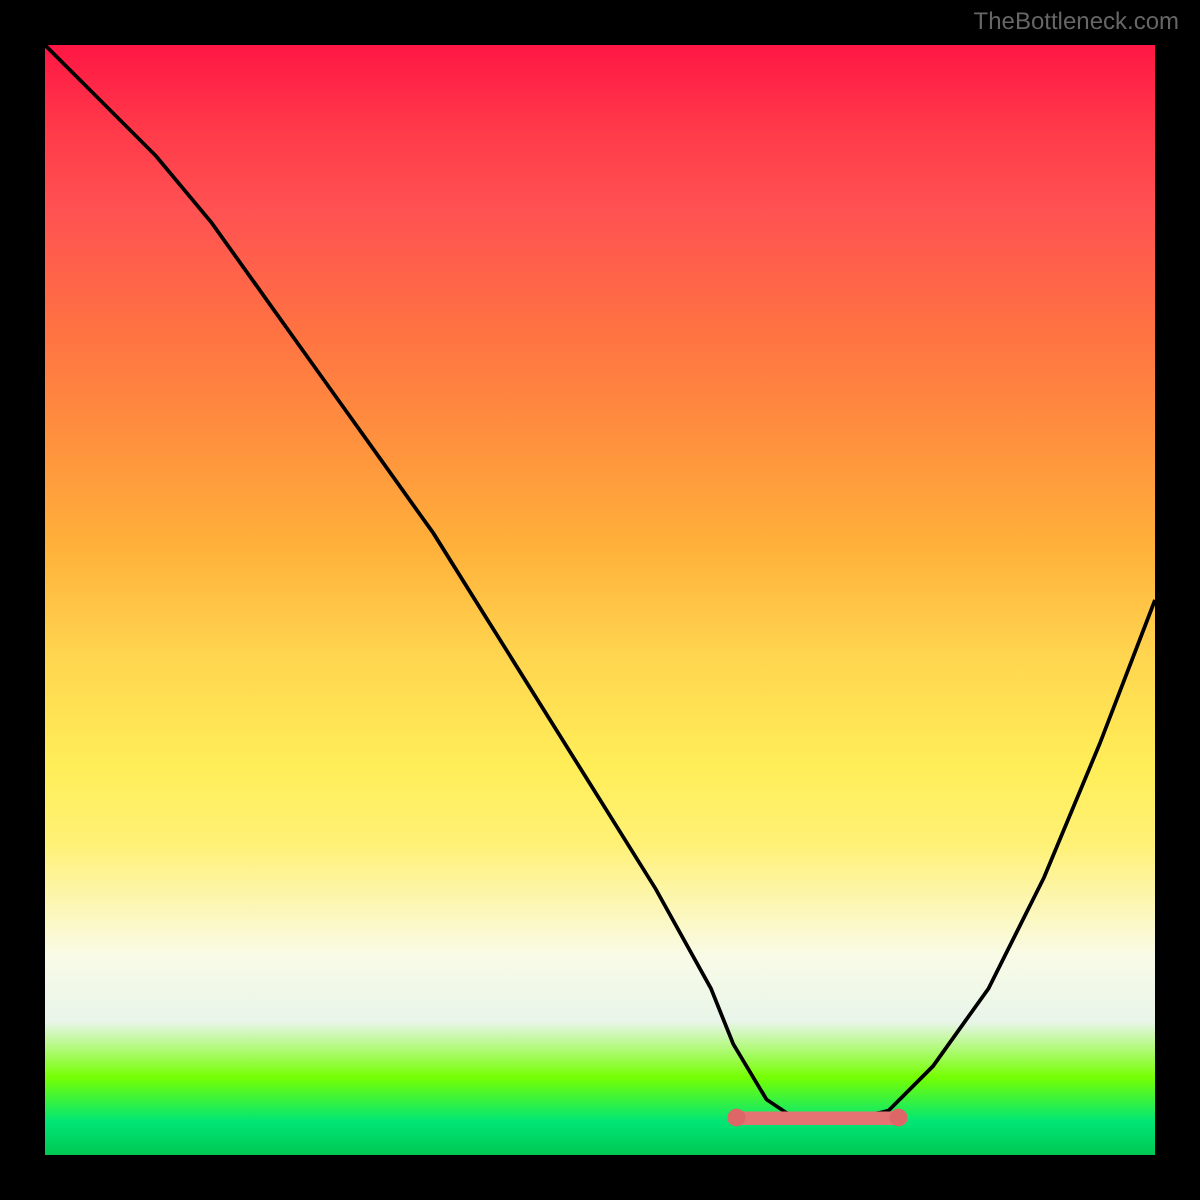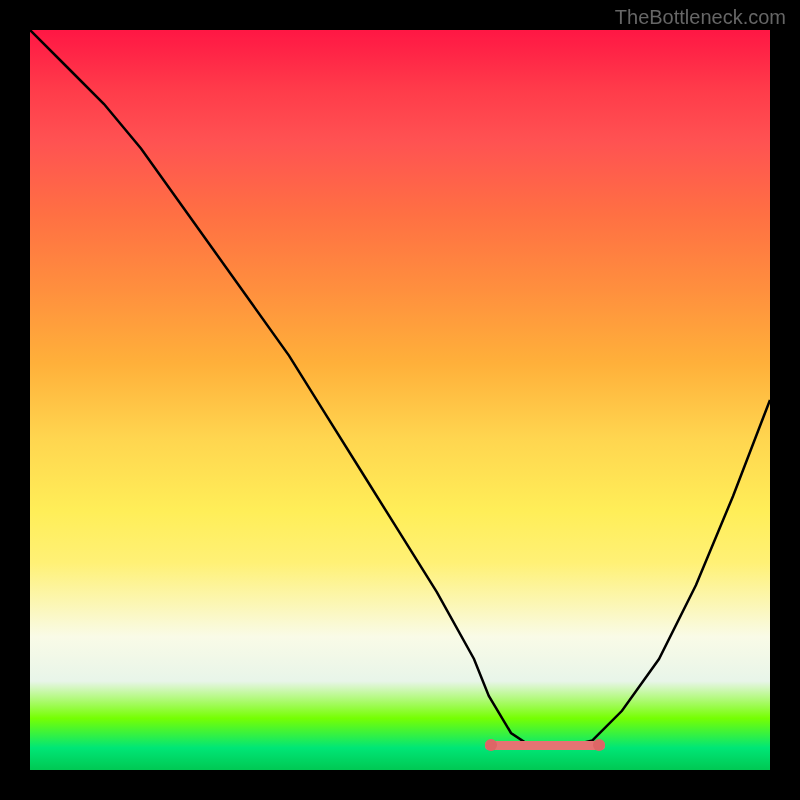--- a/index.html
+++ b/index.html
@@ -9,21 +9,21 @@
     height: 800px;
     background: #000;
     font-family: Arial, sans-serif;
     position: relative;
   }
   .watermark {
     position: absolute;
     top: 6px;
     right: 14px;
     color: #666;
-    font-size: 20px;
+    font-size: 16px;
     font-weight: 500;
     z-index: 10;
   }
   .plot-area {
     position: absolute;
     left: 30px;
     top: 30px;
     width: 740px;
     height: 740px;
     background: linear-gradient(to bottom,

